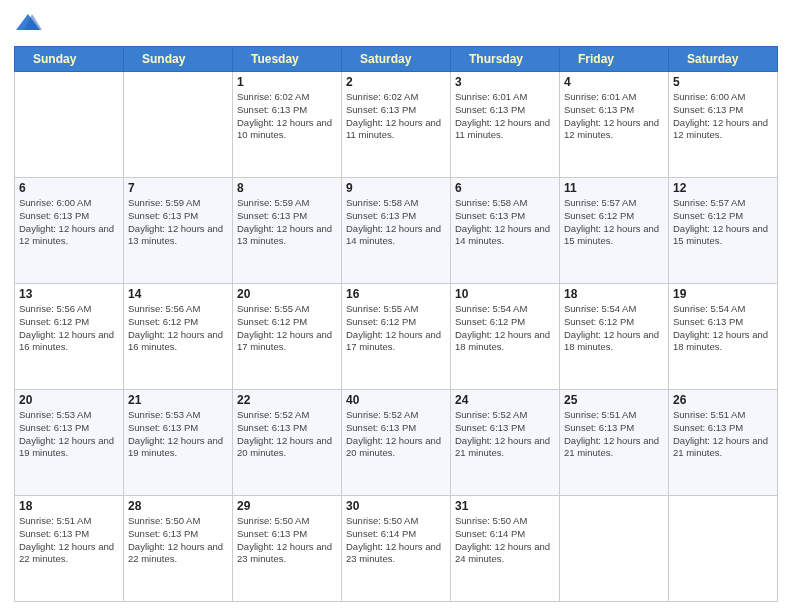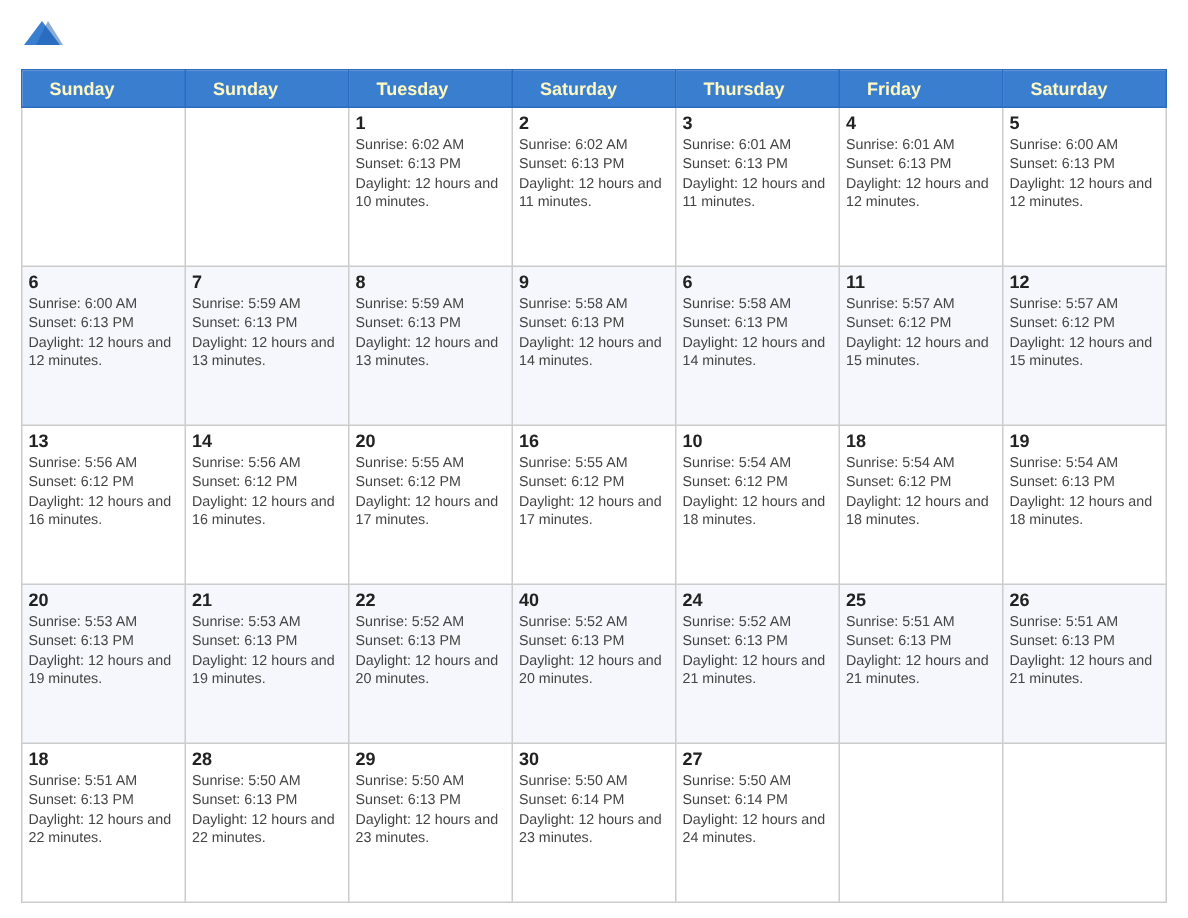--- a/index.html
+++ b/index.html
@@ -329,21 +329,21 @@
 Sunset: 6:13 PM
 Daylight: 12 hours and 23 minutes.</div>
           </td>
           <td>
             <span class="day-number">30</span>
             <div class="day-info">Sunrise: 5:50 AM
 Sunset: 6:14 PM
 Daylight: 12 hours and 23 minutes.</div>
           </td>
           <td>
-            <span class="day-number">27</span>
+            <span class="day-number">31</span>
             <div class="day-info">Sunrise: 5:50 AM
 Sunset: 6:14 PM
 Daylight: 12 hours and 24 minutes.</div>
           </td>
           <td class="empty-cell"></td>
           <td class="empty-cell"></td>
         </tr>
       </tbody>
   </table>
 </div>

